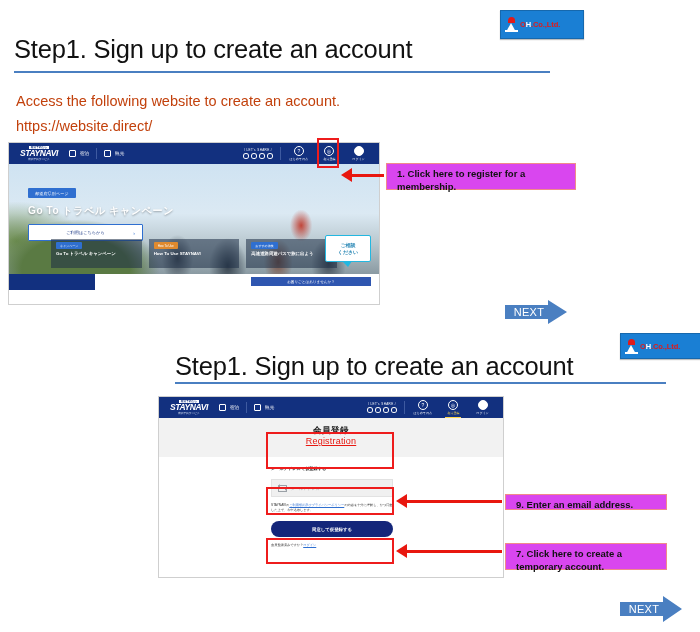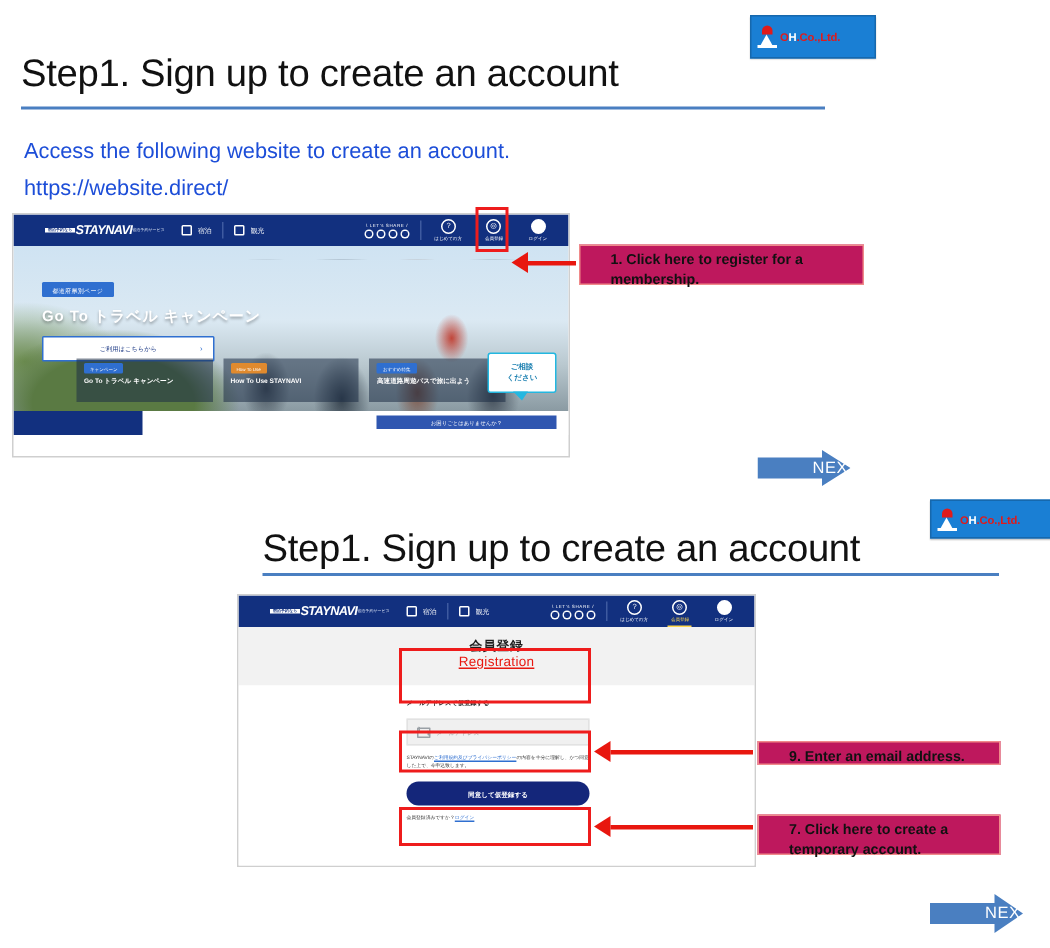--- a/index.html
+++ b/index.html
@@ -22,46 +22,45 @@
   .badge-txt{font-size:7.5px;font-weight:bold;letter-spacing:-.1px;white-space:nowrap;}
   .badge-txt .o{color:#e01b1b;}
   .badge-txt .h{color:#ffffff;}
   .badge-txt .co{color:#e01b1b;}
   
   .slide-title{
     position:absolute;font-size:25.5px;font-weight:400;color:#111;
     letter-spacing:-.2px;white-space:nowrap;
   }
   .title-rule{position:absolute;height:1.5px;background:#4a7fc1;}
-  .body-line{position:absolute;font-size:14.5px;color:#1d4ed8;white-space:nowrap;}
+  .body-line{position:absolute;font-size:14.5px;color:#c2410c;white-space:nowrap;}
   
   .callout{
-    position:absolute;border:1px solid #f08a8a;background:#be185d;
+    position:absolute;border:1px solid #f08a8a;background:#d946ef;
     font-size:9.5px;font-weight:bold;color:#111;line-height:1.35;
-    padding:4px 20px;box-sizing:border-box;
+    padding:4px 10px;box-sizing:border-box;
   }
   .arrow-red{position:absolute;height:0;}
   .arrow-red .shaft{position:absolute;background:#e8170f;height:3px;top:-1.5px;}
   .arrow-red .head{position:absolute;width:0;height:0;
     border-top:7px solid transparent;border-bottom:7px solid transparent;
     border-right:11px solid #e8170f;top:-7px;}
   .redbox{position:absolute;border:2px solid #ee1c1c;box-sizing:border-box;pointer-events:none;}
   
   .next-btn{position:absolute;display:block;}
   .next-btn .lbl{
     position:absolute;left:0;top:0;width:100%;height:100%;
     display:flex;align-items:center;justify-content:center;
     font-size:11px;color:#ffffff;padding-right:14px;box-sizing:border-box;
     letter-spacing:.3px;
-    margin-left:28px;
   }
   
   .shot{position:absolute;background:#fff;border:1px solid #cfcfcf;overflow:hidden;box-sizing:border-box;}
   .sn-nav{background:#12307f;height:21px;display:flex;align-items:center;position:relative;box-sizing:border-box;}
-  .sn-logo{display:flex;align-items:center;margin-left:21px;}
+  .sn-logo{display:flex;flex-direction:column;align-items:center;margin-left:11px;}
   .sn-logo .tag{background:#ffffff;color:#12307f;font-size:2.6px;font-weight:bold;padding:0 2px;letter-spacing:.1px;line-height:3.4px;}
   .sn-logo .wordmark{font-size:8.5px;font-weight:bold;color:#fff;font-style:italic;letter-spacing:-.4px;line-height:9px;}
   .sn-logo .sub{font-size:2.6px;color:#dde6f7;letter-spacing:.1px;line-height:3.4px;}
   .sn-menu{display:flex;align-items:center;gap:4px;margin-left:11px;font-size:4.6px;color:#fff;white-space:nowrap;}
   .sn-menu .ic{width:5px;height:5px;border:.6px solid #fff;border-radius:1px;display:inline-block;}
   .sn-sep{width:1px;height:11px;background:#3e5aa0;margin:0 7px;}
   .sn-share{display:flex;flex-direction:column;align-items:center;margin-left:auto;}
   .sn-share .cap{font-size:3px;color:#fff;letter-spacing:.4px;line-height:4px;}
   .sn-share .dots{display:flex;gap:2px;margin-top:1px;}
   .sn-share .dots i{width:6px;height:6px;border-radius:50%;background:#fff;display:block;position:relative;}

